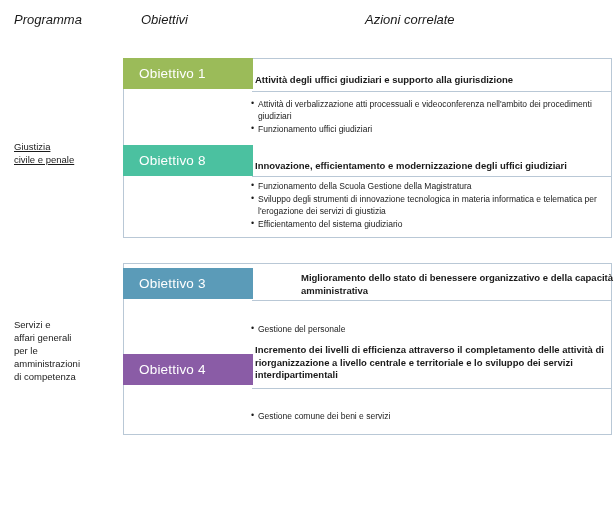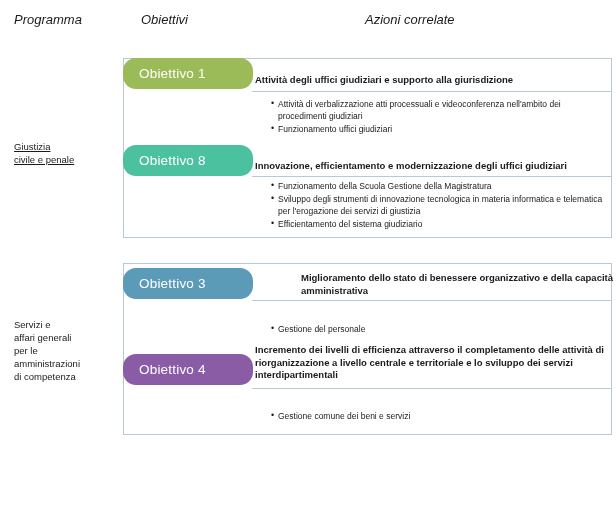--- a/index.html
+++ b/index.html
@@ -50,21 +50,20 @@
     position: absolute;
     height: 31px;
     width: 130px;
     display: flex;
     align-items: center;
     padding-left: 16px;
     box-sizing: border-box;
     color: #ffffff;
     font-size: 13.5px;
     letter-spacing: .2px;
-    border-radius: 13px;
   }
   .obj-title {
     position: absolute;
     font-size: 9.5px;
     font-weight: bold;
     color: #1a1a1a;
     line-height: 12.5px;
     box-sizing: border-box;
   }
   .obj-actions {
@@ -76,21 +75,20 @@
   }
   .obj-actions ul {
     margin: 0;
     padding: 0;
     list-style: none;
   }
   .obj-actions li {
     position: relative;
     padding-left: 7px;
     margin-bottom: 1px;
-    margin-left: 20px;
   }
   .obj-actions li:before {
     content: "\2022";
     position: absolute;
     left: 0;
     top: -1px;
     font-size: 9px;
   }
 
   

